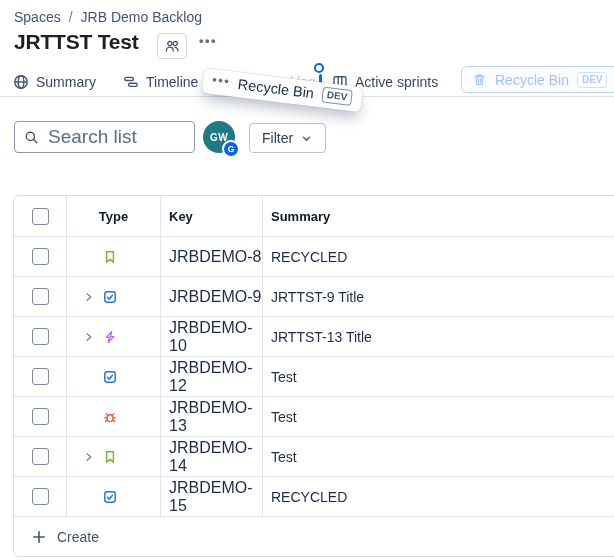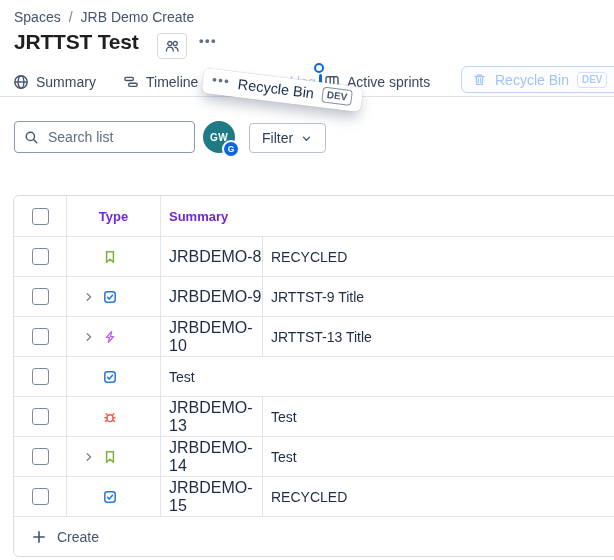--- a/index.html
+++ b/index.html
@@ -12,76 +12,76 @@
   .crumb{cursor:pointer}
   .crumb-sep{color:#758195}
   .page-title{position:absolute;left:14px;top:30px;font-size:21px;font-weight:700;color:#1E1F21;letter-spacing:-.2px}
   .people-btn{position:absolute;left:157px;top:33px;width:28px;height:24px;border:1px solid #D5D9E0;border-radius:4px;
     background:#fff;display:flex;align-items:center;justify-content:center;cursor:pointer}
   .title-more{position:absolute;left:199px;top:33px;font-size:13px;font-weight:700;color:#626F86;letter-spacing:1.5px;cursor:pointer}
   
   .tab{position:absolute;top:69px;height:26px;display:flex;align-items:center;gap:7px;
     font-size:14px;font-weight:500;color:#3B475C;cursor:pointer;white-space:nowrap}
   .tab svg{flex:none}
-  .tab-summary{left:13px}.tab-timeline{left:123px}.tab-backlog{left:243px}.tab-sprints{left:324px}
+  .tab-summary{left:13px}.tab-timeline{left:123px}.tab-backlog{left:243px}.tab-sprints{left:332px}
   .tab.ghost{color:#C3CAD6;cursor:default}
   .nav-divider{position:absolute;left:0;top:96px;width:614px;height:1px;background:#E0E3E9}
   
   .pin-head{position:absolute;left:314px;top:63px;width:6px;height:6px;border:2.8px solid #0C66E4;background:#fff;border-radius:50%}
   .pin-stem{position:absolute;left:319px;top:74px;width:2.6px;height:19px;background:#0C66E4;border-radius:2px}
   
   .drop-target{position:absolute;left:461px;top:66px;height:27px;width:200px;border:1px solid #BCD4FA;border-radius:6px;
     background:#FBFDFF;display:flex;align-items:center;gap:8px;padding:0 10px;font-size:14px;font-weight:500;color:#A3C2F1;box-sizing:border-box}
   .ghost-badge{font-size:10px;font-weight:700;color:#AECBF6;border:1.5px solid #CFE0FB;border-radius:4px;padding:1px 4px;line-height:1.2;background:#fff}
   
   .drag-card{position:absolute;left:203px;top:69px;transform:rotate(7deg);transform-origin:10px 12px;z-index:6;
     display:flex;align-items:center;gap:8px;background:#fff;border-radius:6px;padding:4px 10px 5px 9px;
     box-shadow:0 0 1px rgba(9,30,66,.32),0 8px 14px -2px rgba(9,30,66,.28);
     font-size:14.5px;font-weight:500;color:#172B4D;cursor:grabbing}
   .drag-dots{color:#626F86;font-weight:700;letter-spacing:1.5px;font-size:13px;margin-top:-3px}
   .dev-badge{font-size:10px;font-weight:700;color:#44546F;border:1.5px solid #8590A2;border-radius:4px;padding:1px 4px;line-height:1.2;background:#fff}
   
   .search-box{position:absolute;left:14px;top:121px;width:181px;height:32px;border:1px solid #8C98AB;border-radius:4px;
     display:flex;align-items:center;gap:7px;padding:0 9px;box-sizing:border-box;background:#fff}
-  .search-box input{border:none;outline:none;font-size:14px;width:100%;font-family:inherit;color:#172B4D;background:transparent}
+  .search-box input{border:none;outline:none;font-size:19px;width:100%;font-family:inherit;color:#172B4D;background:transparent}
   .search-box input::placeholder{color:#5E6C84}
   .avatar-stack{position:absolute;left:203px;top:121px;width:33px;height:33px;cursor:pointer}
   .avatar-big{width:32px;height:32px;border-radius:50%;color:#fff;font-size:10px;font-weight:700;
     display:flex;align-items:center;justify-content:center;letter-spacing:.3px}
   .avatar-small{position:absolute;right:-4px;bottom:-4px;width:14px;height:14px;border-radius:50%;border:2px solid #fff;
     color:#fff;font-size:8.5px;font-weight:700;display:flex;align-items:center;justify-content:center}
   .filter-btn{position:absolute;left:249px;top:123px;height:30px;border:1px solid #B9C1CE;border-radius:4px;background:#fff;
     display:flex;align-items:center;gap:7px;padding:9px 12px;font-size:14px;font-weight:500;color:#2C3E5D;box-sizing:border-box;cursor:pointer}
   
   .list-table{position:absolute;left:13px;top:195px;width:607px;border:1px solid #D8DDE4;border-radius:6px 0 0 6px;
     box-sizing:border-box;background:#fff}
   .grid-row{display:grid;grid-template-columns:53px 94px 102px 1fr;height:40px;box-sizing:border-box}
   .trow{border-top:1px solid #E1E4EA}
   .cell{display:flex;align-items:center;box-sizing:border-box;overflow:hidden}
   .c-check{justify-content:center;border-right:1px solid #E1E4EA}
   .c-type{border-right:1px solid #E1E4EA;padding-left:11px;gap:3px}
   .c-key{border-right:1px solid #E1E4EA;padding-left:8px;font-size:16px;color:#1E2B45}
   .c-sum{padding-left:8px;font-size:14px;color:#1E2B45}
-  .thead .cell{font-size:13px;font-weight:700;color:#6d28d9}
+  .thead .cell{font-size:13px;font-weight:700;color:#0f172a}
   .thead .c-type{justify-content:center;padding-left:0}
   .checkbox{width:15px;height:15px;border:1.5px solid #7D8A9E;border-radius:3px;background:#fff;cursor:pointer}
   .chev-slot{width:21px;height:16px;display:flex;align-items:center;justify-content:center;cursor:pointer}
   .chev-slot.empty{visibility:hidden}
   .type-icon{width:16px;height:16px;display:flex}
   .type-icon svg{width:16px;height:16px}
   .create-row{height:39px;border-top:1px solid #E1E4EA;display:flex;align-items:center;gap:10px;padding-left:17px;
     font-size:14px;font-weight:500;color:#44546F;cursor:pointer;border-radius:0 0 0 6px}
 </style>
 </head>
 <body>
 
 <div class="breadcrumb">
   <span class="crumb">Spaces</span>
   <span class="crumb-sep">/</span>
-  <span class="crumb">JRB Demo Create</span>
+  <span class="crumb">JRB Demo Backlog</span>
 </div>
 
 <div class="page-title">JRTTST Test</div>
 <div class="people-btn">
   <span style="display:flex">
     <svg width="17" height="15" viewBox="0 0 16 15" fill="none" stroke="#44546F" stroke-width="1.3" stroke-linecap="round">
       <circle cx="5.3" cy="4.6" r="2.1"></circle>
         <path d="M1.9 12c0-2.3 1.5-3.8 3.4-3.8s3.4 1.5 3.4 3.8"></path>
       <circle cx="10.7" cy="4.6" r="2.1"></circle>
         <path d="M10.4 8.3c1.8.1 3.1 1.6 3.1 3.7"></path>
@@ -171,20 +171,21 @@
     </svg>
   </span>
 </div>
 
 <div class="list-table">
   <div class="grid-row thead">
     <div class="cell c-check">
         <span class="checkbox"></span>
       </div>
     <div class="cell c-type">Type</div>
+    <div class="cell c-key">Key</div>
     <div class="cell c-sum">Summary</div>
   </div>
   <div id="rows-container">
   <div class="grid-row trow">
     <div class="cell c-check">
           <span class="checkbox"></span>
         </div>
     <div class="cell c-type">
       <span class="chev-slot empty">
         <svg width="14" height="14" viewBox="0 0 16 16" fill="none" stroke="#7A8699" stroke-width="1.6" stroke-linecap="round" stroke-linejoin="round">
@@ -264,20 +265,23 @@
               <path d="M6 4.4L9.8 8 6 11.6"></path>
             </svg>
       </span>
       <span class="type-icon">
             <svg viewBox="0 0 16 16">
               <rect x="2.8" y="2.8" width="10.4" height="10.4" rx="2.4" fill="none" stroke="#2477E6" stroke-width="1.5"></rect>
               <path d="M5.5 8.3l1.8 1.8 3.2-3.8" fill="none" stroke="#2477E6" stroke-width="1.6" stroke-linecap="round" stroke-linejoin="round"></path>
             </svg>
           </span>
     </div>
+    <div class="cell c-key">
+          <span>JRBDEMO-12</span>
+        </div>
     <div class="cell c-sum">
           <span>Test</span>
         </div>
   </div>
 
   <div class="grid-row trow">
     <div class="cell c-check">
           <span class="checkbox"></span>
         </div>
     <div class="cell c-type">

